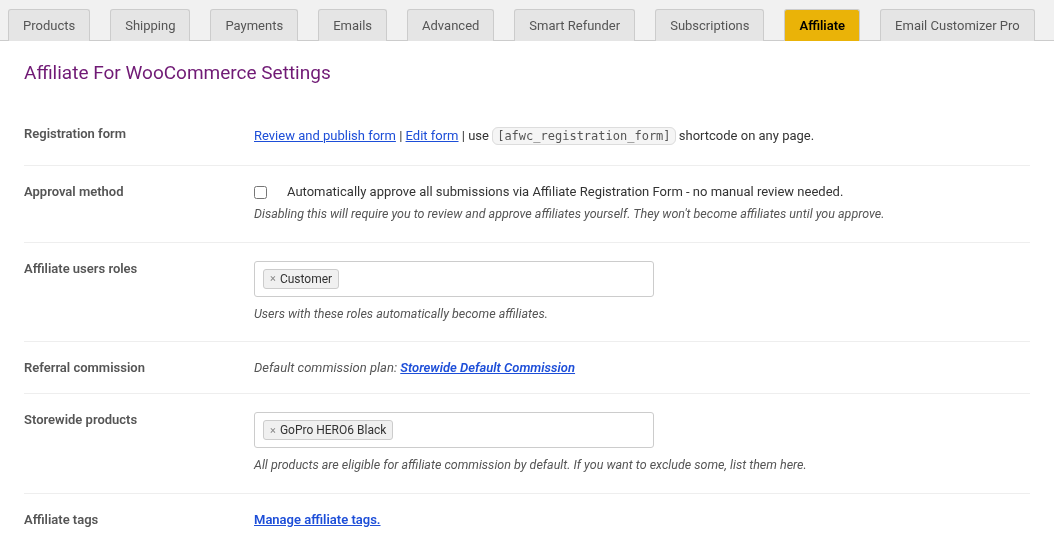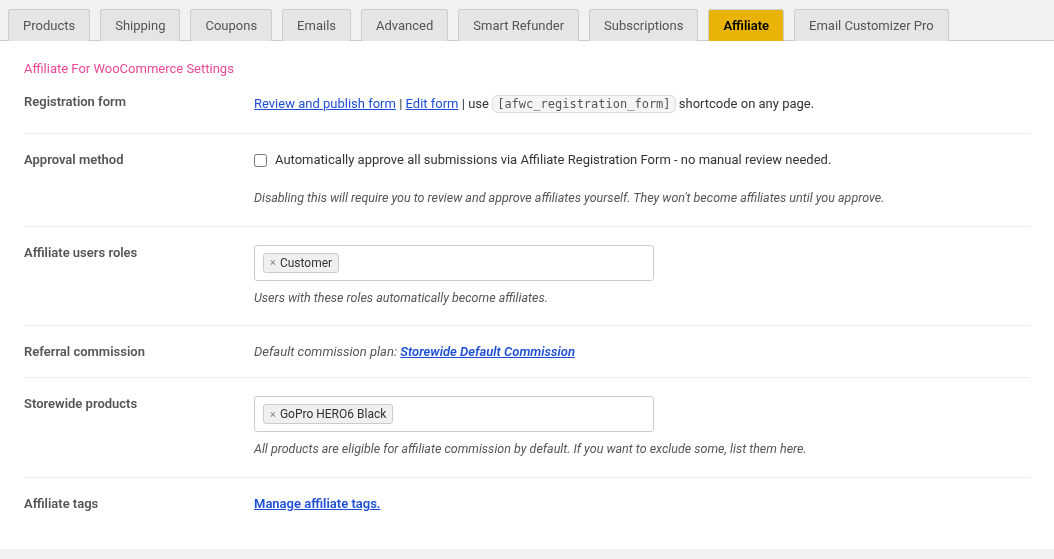--- a/index.html
+++ b/index.html
@@ -10,21 +10,21 @@
       color: #333;
     }
 
     .tabs-bar {
       display: flex;
       flex-wrap: wrap;
       background: #f1f1f1;
       border-bottom: 1px solid #ccc;
       padding: 0 8px;
       padding-top: 8px;
-      gap: 10px;
+      gap: 20px;
     }
 
     .tab {
       padding: 8px 14px;
       border: 1px solid #ccc;
       border-bottom: none;
       background: #e5e5e5;
       cursor: pointer;
       font-size: 13px;
       color: #555;
@@ -42,23 +42,24 @@
       z-index: 1;
     }
 
     .page-content {
       background: #fff;
       padding: 20px 24px;
       min-height: 500px;
     }
 
     .page-title {
-      font-size: 13px;
+      font-size: 19px;
       font-weight: 400;
-      color: #ec4899;
+      color: #701a75;
+      margin-bottom: 24px;
     }
 
     .settings-table {
       width: 100%;
       border-collapse: collapse;
     }
 
     .settings-row {
       border-top: 1px solid #eee;
     }
@@ -99,22 +100,22 @@
     }
 
     .reg-form-line {
       font-size: 13px;
       line-height: 1.6;
     }
 
     .approval-check-wrapper {
       display: flex;
       align-items: flex-start;
-      gap: 8px;
-      margin-bottom: 22px;
+      gap: 20px;
+      margin-bottom: 6px;
     }
 
     .approval-check-wrapper input[type="checkbox"] {
       margin-top: 2px;
     }
 
     .approval-note {
       font-style: italic;
       color: #555;
       font-size: 12.5px;
@@ -175,21 +176,21 @@
       font-weight: 600;
       margin-top: 12px;
     }
   </style>
 </head>
 <body>
 
 <div class="tabs-bar">
     <div class="tab">Products</div>
     <div class="tab">Shipping</div>
-    <div class="tab">Coupons</div>
+    <div class="tab">Payments</div>
     <div class="tab">Emails</div>
     <div class="tab">Advanced</div>
     <div class="tab">Smart Refunder</div>
     <div class="tab">Subscriptions</div>
     <div class="tab active">Affiliate</div>
     <div class="tab">Email Customizer Pro</div>
   </div>
 
 <div class="page-content">
   <h1 class="page-title">Affiliate For WooCommerce Settings</h1>

